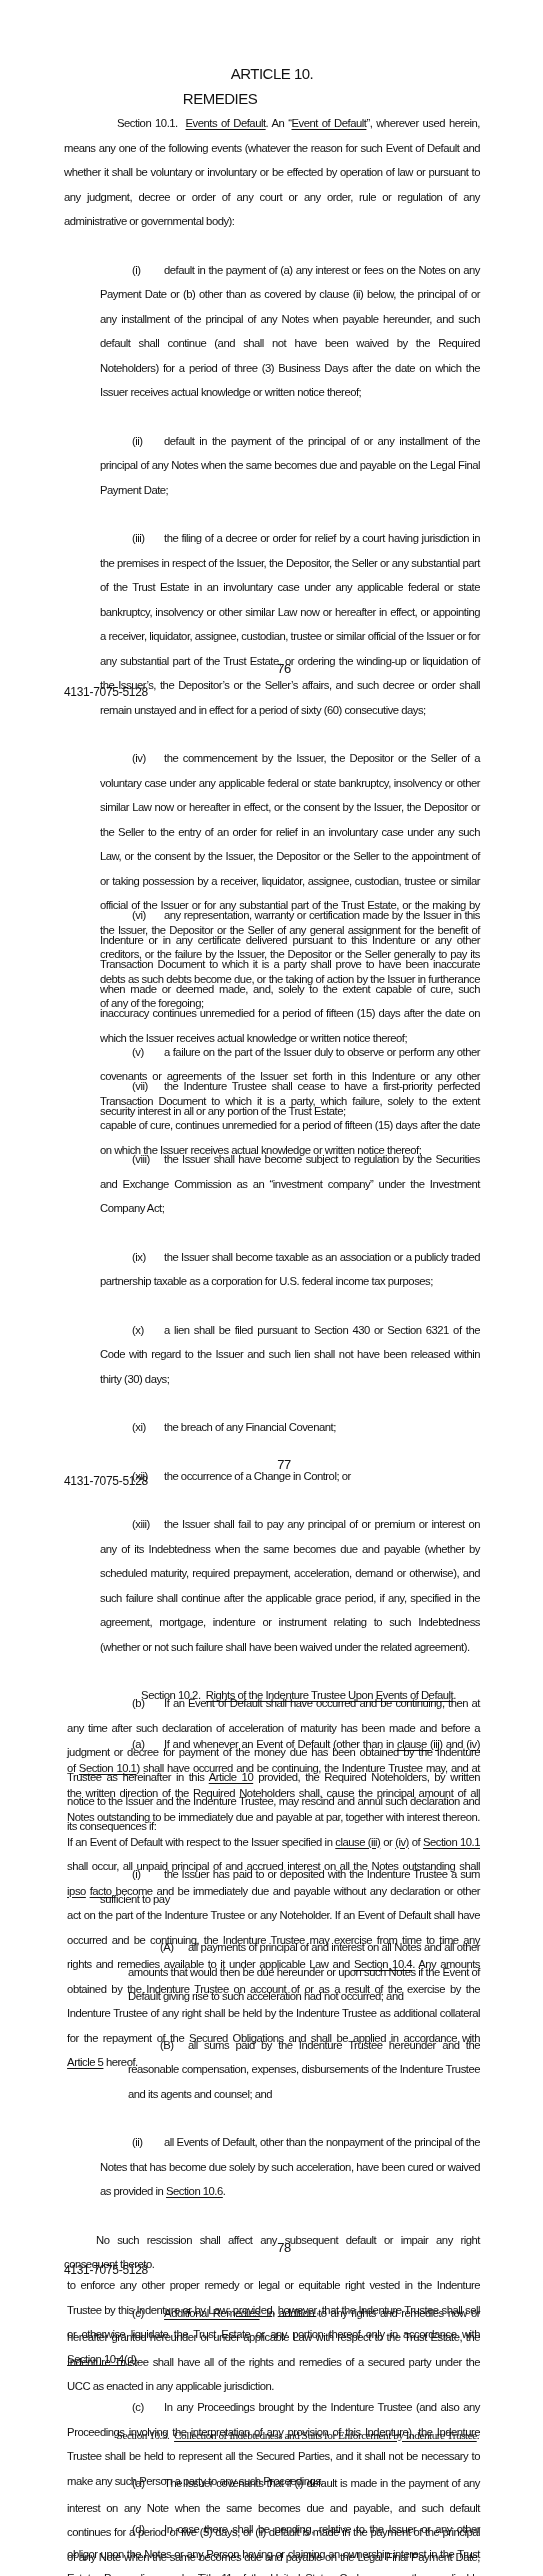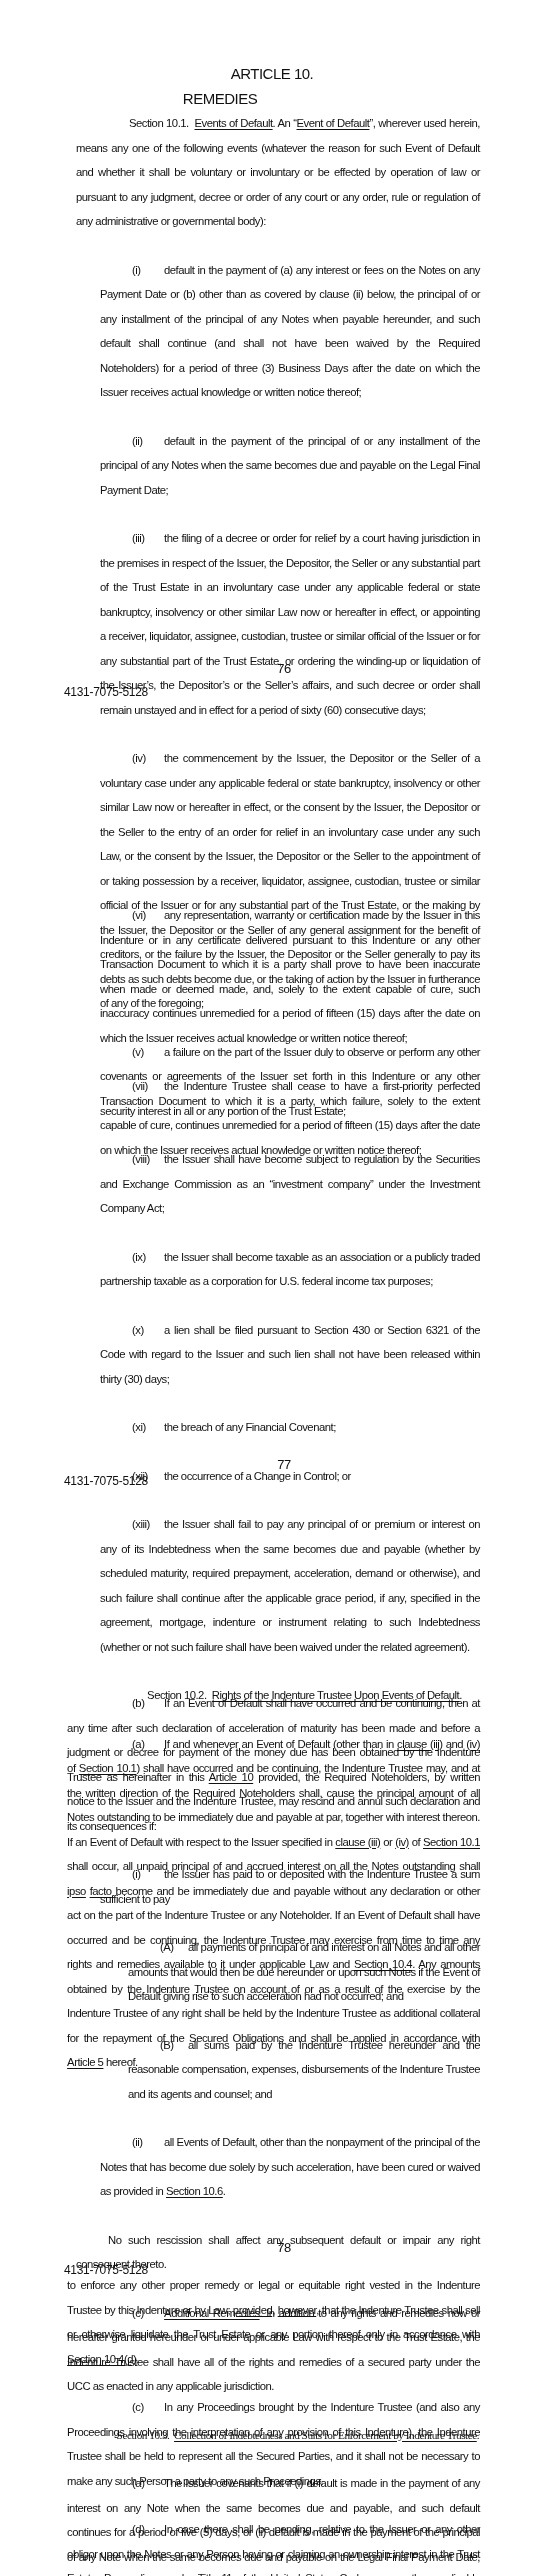--- a/index.html
+++ b/index.html
@@ -1,21 +1,21 @@
 <!DOCTYPE html>
 <html style="font-size:8.2px"><head>
 <meta charset="utf-8">
 <style>
   html, body { margin: 0; padding: 0; background: #ffffff; }
   body { width: 544px; font-family: "Liberation Sans", sans-serif; color: #111; }
   .page { position: relative; width: 544px; }
   .content { position: absolute; left: 64px; width: 416px; }
   .t { font-size: 11.3px; line-height: 24.5px; text-align: justify; letter-spacing: -0.5px; word-spacing: 0px; transform-origin: left top; }
   .u { text-decoration: underline; text-underline-offset: 1.5px; }
-  .para { margin: 0 0 24px 12px; }
+  .para { margin: 0 0 24px 0; }
   .sec { text-indent: 53px; }
   .clause { margin-left: 36px; text-indent: 32px; }
   .clause .lbl { display: inline-block; width: 32px; text-indent: 0; }
   .sub { margin-left: 3.1px; text-indent: 65px; }
   .sub .lbl { display: inline-block; width: 32px; text-indent: 0; }
   .subsub { margin-left: 64px; text-indent: 32px; }
   .subsub .lbl { display: inline-block; width: 28px; text-indent: 0; }
   .pgnum { position: absolute; left: 0; width: 544px; text-align: center; font-size: 13px; letter-spacing: -0.4px; padding-left: 12px; }
   .docid { position: absolute; left: 64px; font-size: 12px; letter-spacing: -0.3px; }
   .heading { font-size: 15px; letter-spacing: -0.5px; text-align: center; }

